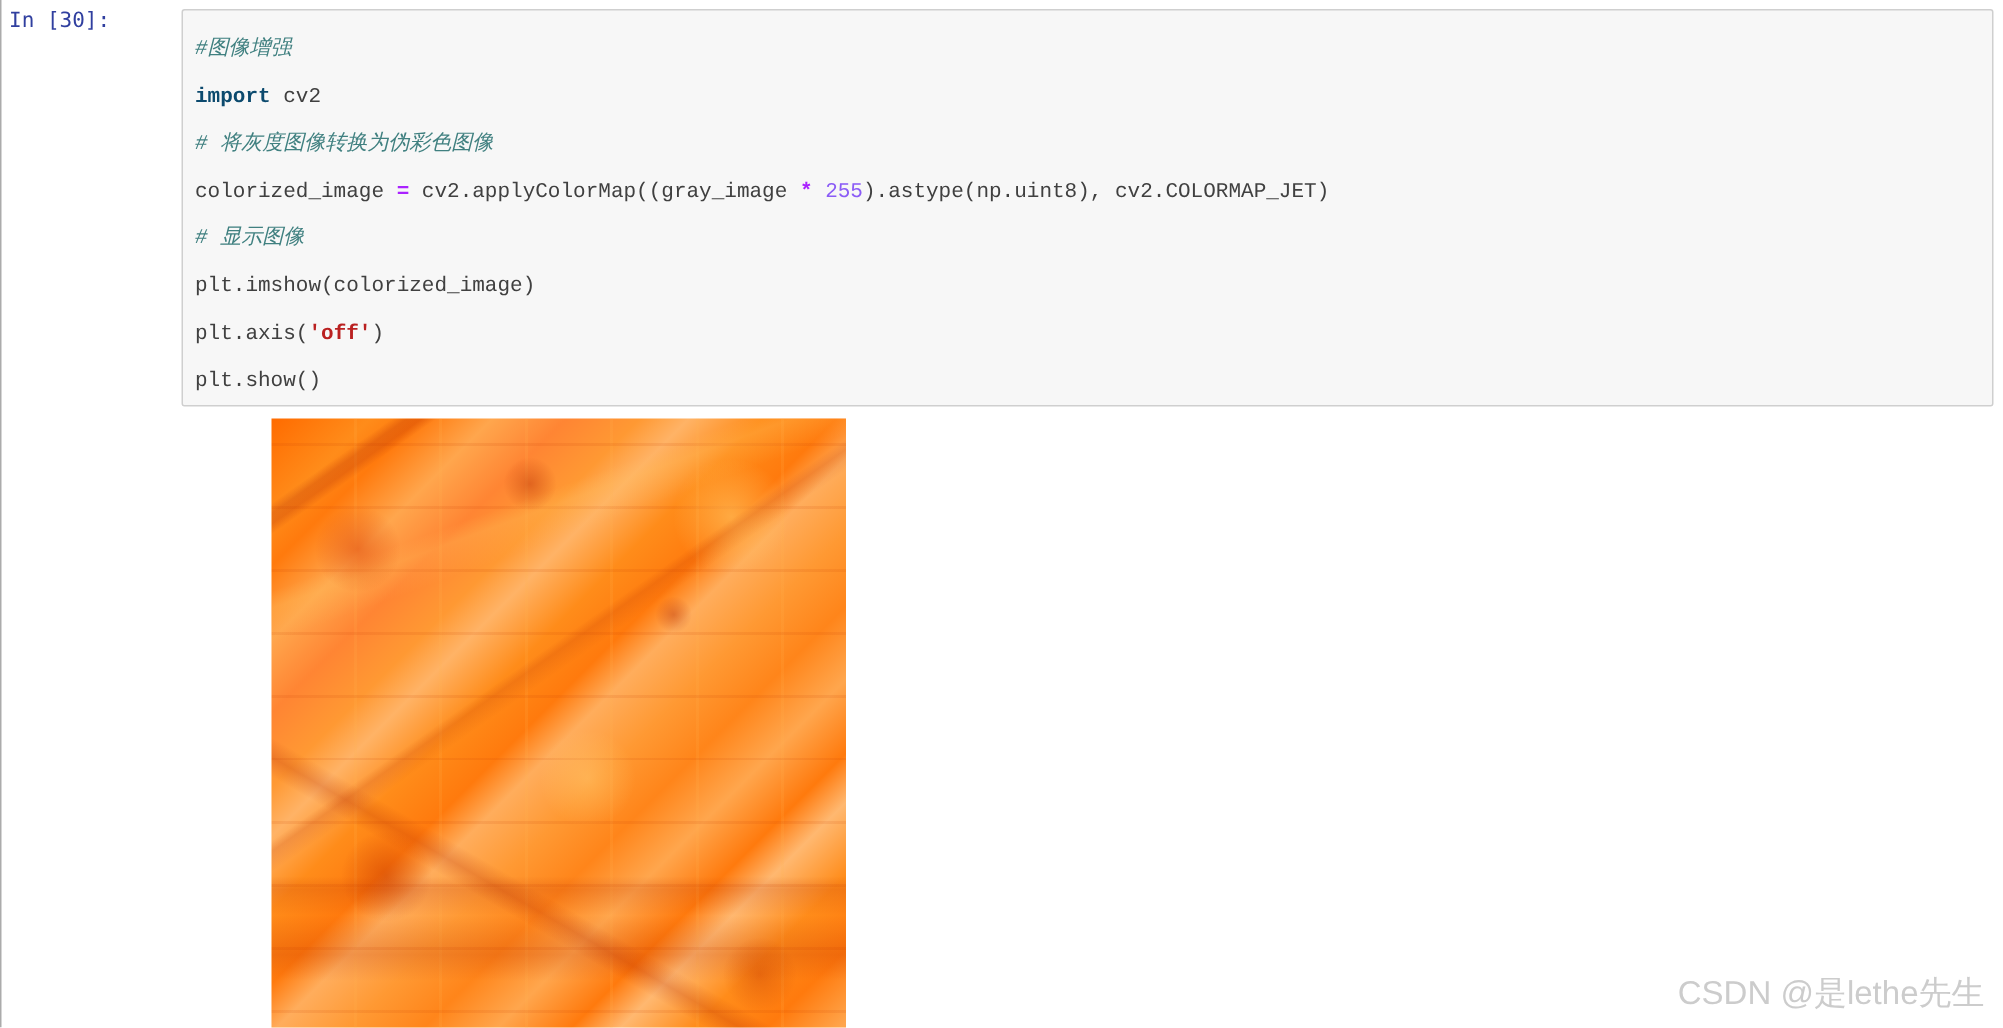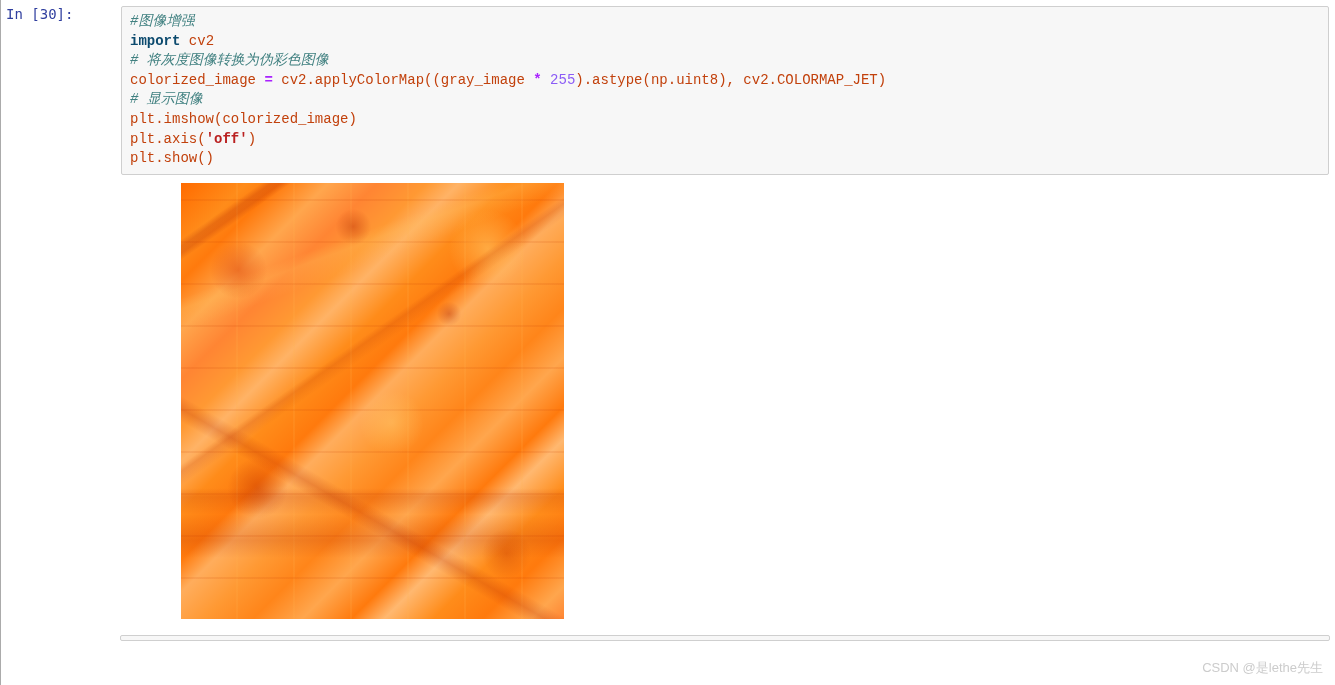--- a/index.html
+++ b/index.html
@@ -47,27 +47,28 @@
       border-radius: 2px;
       background: #f7f7f7;
       padding: 5px 8px;
       font-family: "Courier New", monospace;
       font-size: 14px;
       line-height: 1.4;
       white-space: pre;
     }
     .code-line {
       display: block;
+      margin-top: 12px;
     }
     .c-comment { color: #408080; font-style: italic; }
     .c-keyword { color: #0c4a6e; font-weight: bold; }
     .c-op { color: #aa22ff; font-weight: bold; }
     .c-num { color: #8b5cf6; }
     .c-str { color: #ba2121; font-weight: bold; }
-    .c-name { color: #c2410c; }
+    .c-name { color: #404040; }
     .output-area {
       margin-top: 8px;
       padding-left: 60px;
     }
     .output-image {
       width: 383px;
       height: 436px;
       background: linear-gradient(135deg,
         #ff6b00 0%, #ff8c1a 8%, #ff7a0d 12%,
         #ffa64d 18%, #ff8533 24%, #ff9933 30%,
@@ -114,21 +115,21 @@
       border-radius: 2px;
       background: #f7f7f7;
       min-height: 6px;
       flex: 1;
     }
     .watermark {
       position: absolute;
       right: 12px;
       bottom: 8px;
       color: #cccccc;
-      font-size: 13px;
+      font-size: 22px;
       font-family: Arial, sans-serif;
       pointer-events: none;
     }
   </style>
 </head>
 <body>
 
 <div class="notebook-container">
 
   <div class="cell">

